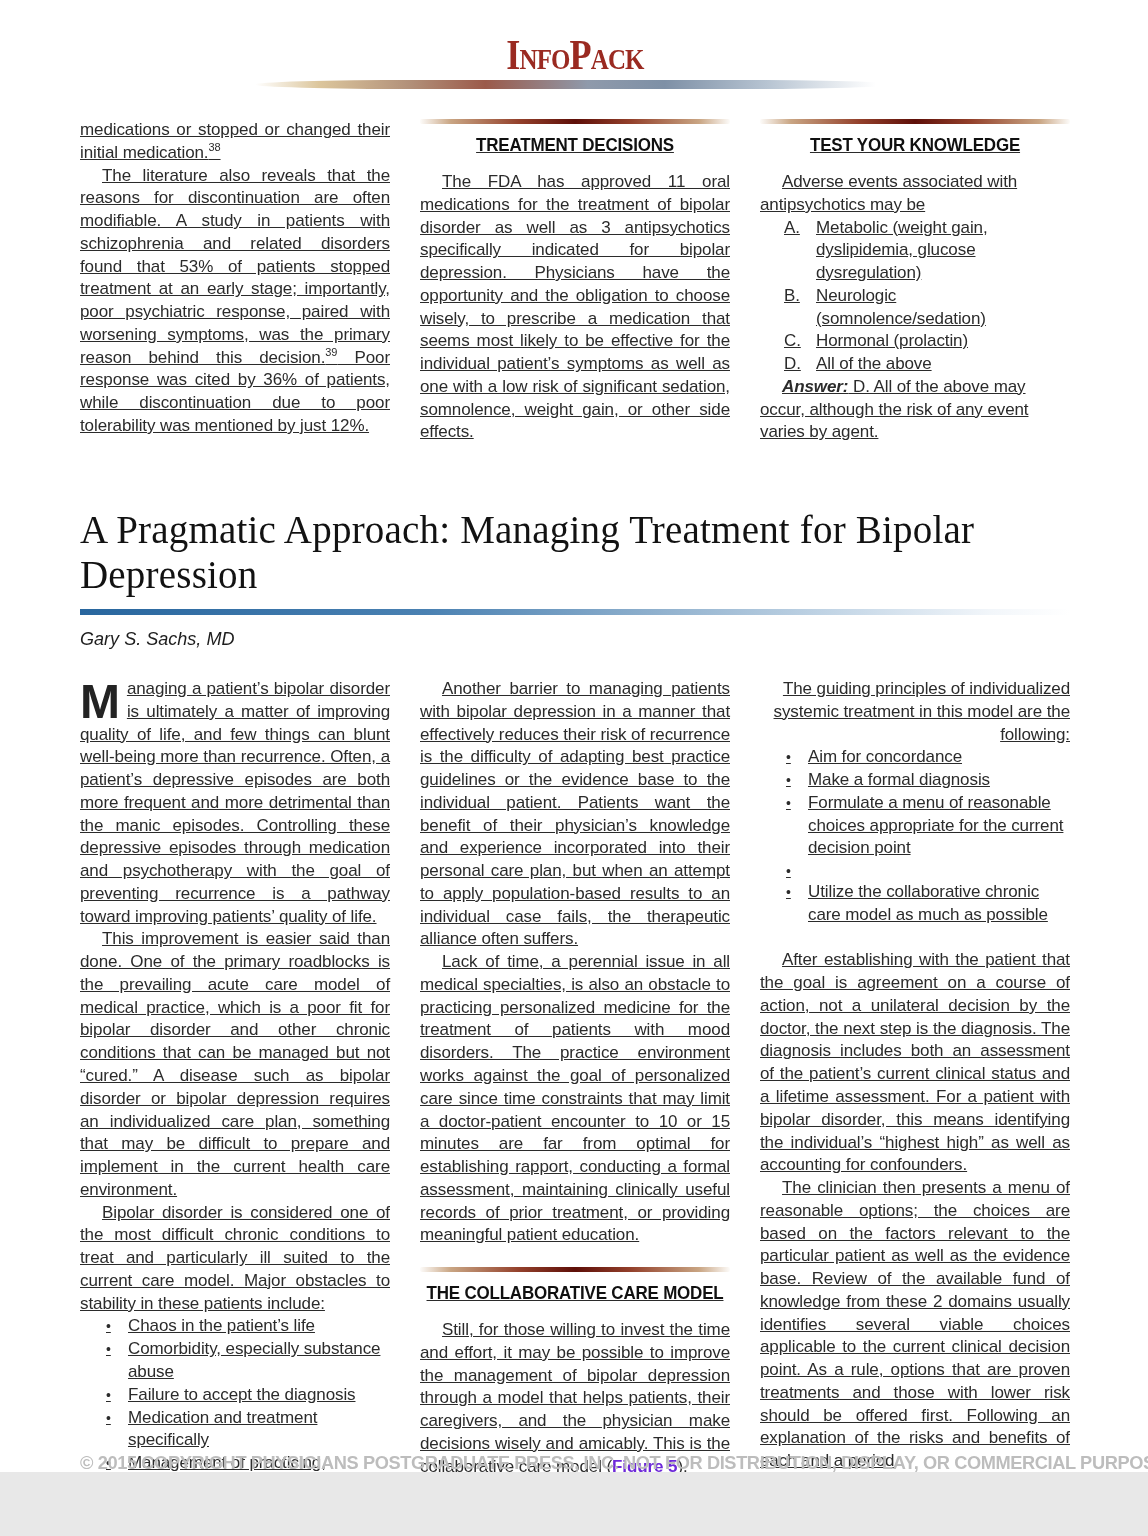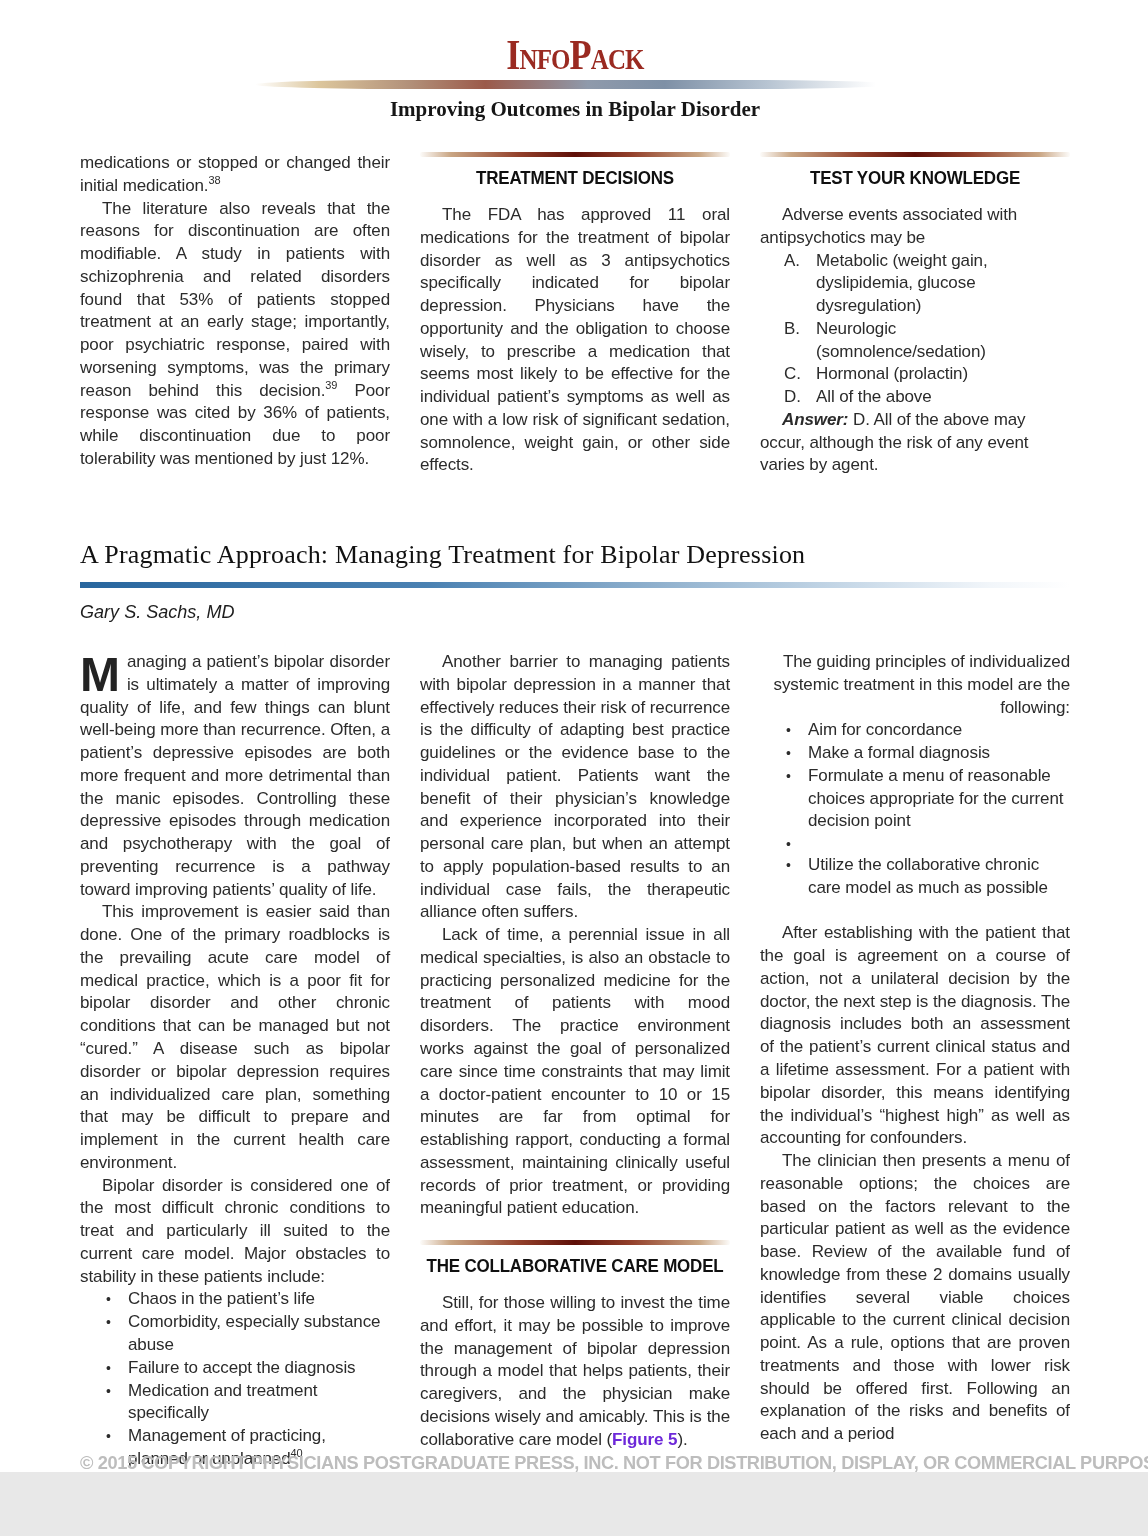--- a/index.html
+++ b/index.html
@@ -21,21 +21,21 @@
     background:linear-gradient(90deg, rgba(226,210,180,0) 0%, #dcc69c 10%,
       #b2917a 24%, #9b5a4a 36%, #8f9aab 52%, #7e90a6 64%, #b7c4d2 80%,
       rgba(255,255,255,0) 97%);
   }
   .subtitle {
     text-align:center; font-family:"Liberation Serif", serif; font-weight:700;
     font-size:21px; color:#161616;
   }
 
   
-  .top-cols, .body-cols { display:grid; grid-template-columns:1fr 1fr 1fr; column-gap:30px; }
+  .top-cols, .body-cols { display:grid; grid-template-columns:1fr 1fr 1fr; column-gap:30px;text-decoration:underline; }
   .top-cols { margin-top:30px; min-height:352px; }
   .body-cols { margin-top:14px; }
 
   p.bt { font-size:17px; line-height:1.34; text-align:justify; margin:0; letter-spacing:-0.1px; }
   p.indent { text-indent:22px; }
   sup { font-size:11px; line-height:0; }
 
   .rule-red {
     height:5px; border-radius:2px; margin-bottom:11px;
     background:linear-gradient(90deg, rgba(232,219,199,0.1) 0%, #c9a583 10%,
@@ -49,21 +49,21 @@
   
   .opt { display:flex; font-size:17px; line-height:1.34; letter-spacing:-0.1px; }
   .opt-letter { flex:none; width:32px; margin-left:24px; }
   .opt-text { flex:1; }
   .answer { margin-top:23px; }
   .answer-label { font-weight:700; font-style:italic; }
 
   
   .article-head { margin-top:36px; }
   .article-title {
-    font-family:"Liberation Serif", serif; font-weight:400; font-size:26px;
+    font-family:"Liberation Serif", serif; font-weight:400; font-size:39px;
     color:#121212; margin:0 0 12px; letter-spacing:0.2px;
   }
   .rule-blue {
     height:6px; margin-bottom:13px;
     background:linear-gradient(90deg, #28669e 0%, #4a81b2 35%, #8fb0cd 58%,
       #c8d9e8 78%, #f2f6fa 92%, rgba(255,255,255,0) 100%);
   }
   .author { font-style:italic; font-size:19px; color:#1d1d1d; margin-bottom:28px; transform:scaleX(0.95); transform-origin:left; }
 
   
@@ -101,21 +101,20 @@
 </style>
 </head>
 <body>
 
 <div class="page">
   <div class="content">
 
     <header>
       <div class="logo">InfoPack</div>
       <div class="swoosh"></div>
-      <div class="subtitle">Improving Outcomes in Bipolar Disorder</div>
     </header>
 
     <section class="top-cols">
 
       <div>
         <p class="bt"><span>medications or stopped or changed their initial medication.</span><sup>38</sup></p>
         <p class="bt indent"><span>The literature also reveals that the reasons for discontinuation are often modifiable. A study in patients with schizophrenia and related disorders found that 53% of patients stopped treatment at an early stage; importantly, poor psychiatric response, paired with worsening symptoms, was the primary reason behind this decision.</span><sup>39</sup><span> Poor response was cited by 36% of patients, while discontinuation due to poor tolerability was mentioned by just 12%.</span></p>
       </div>
 
       <div>

